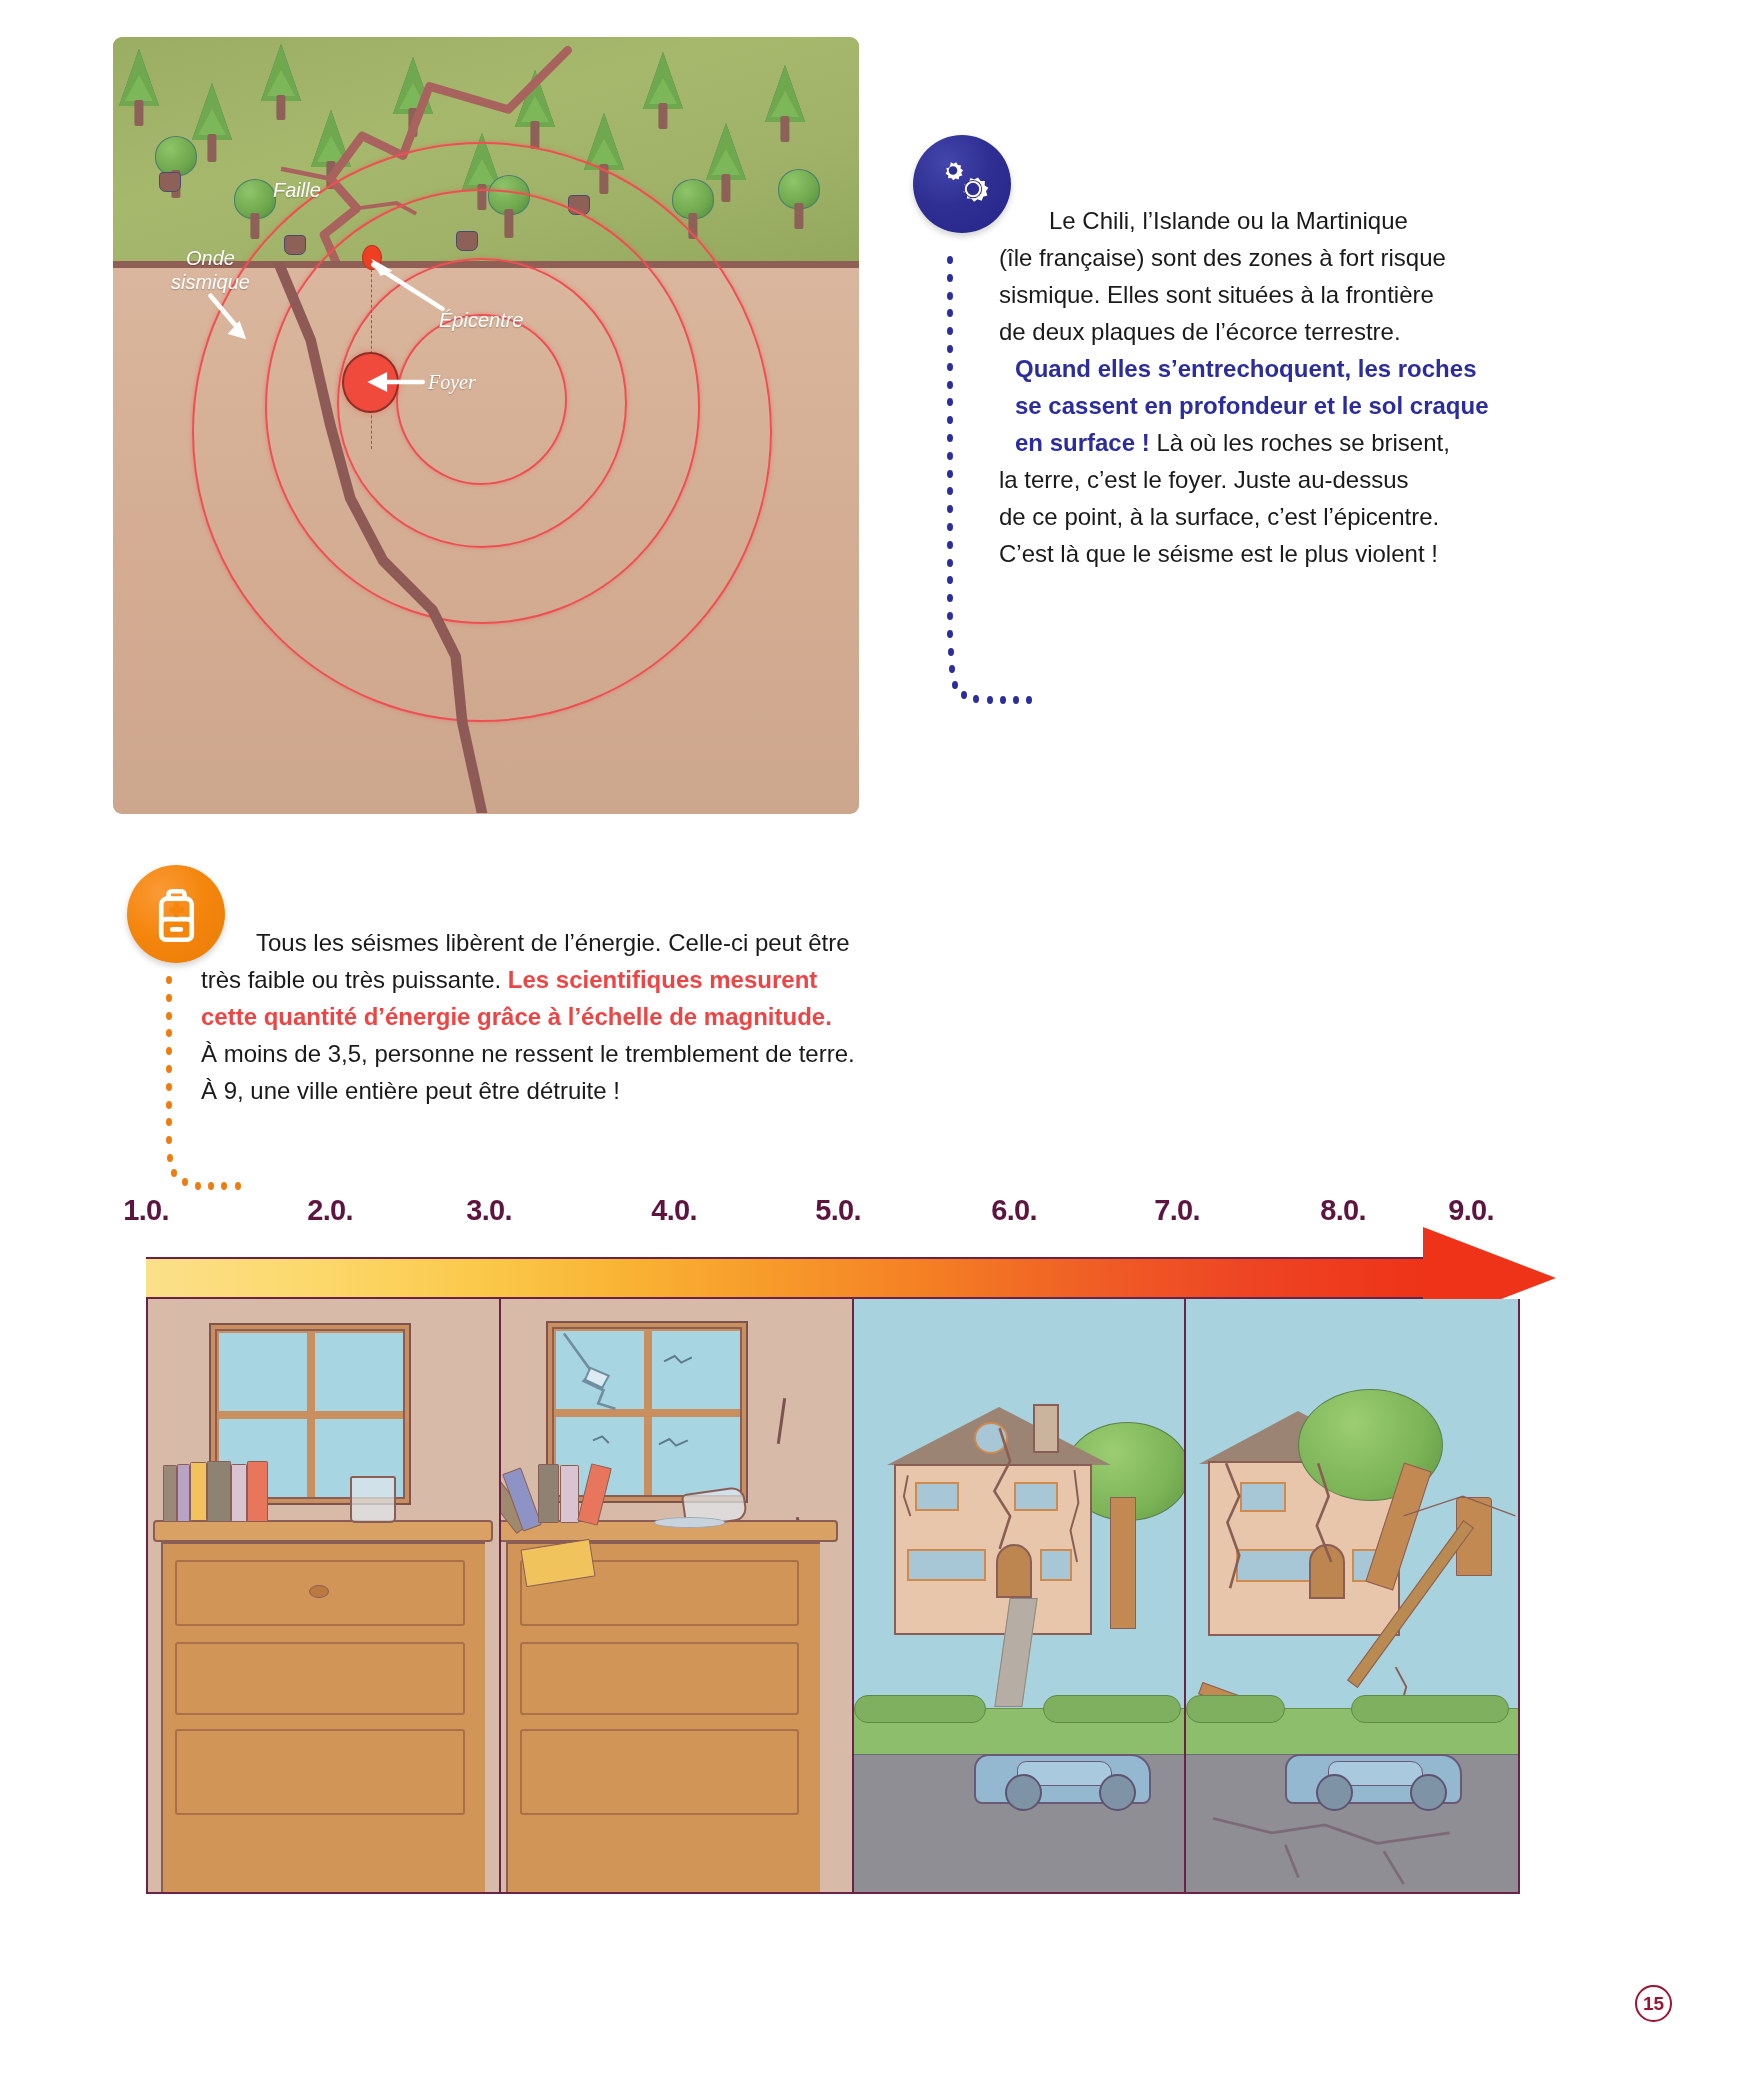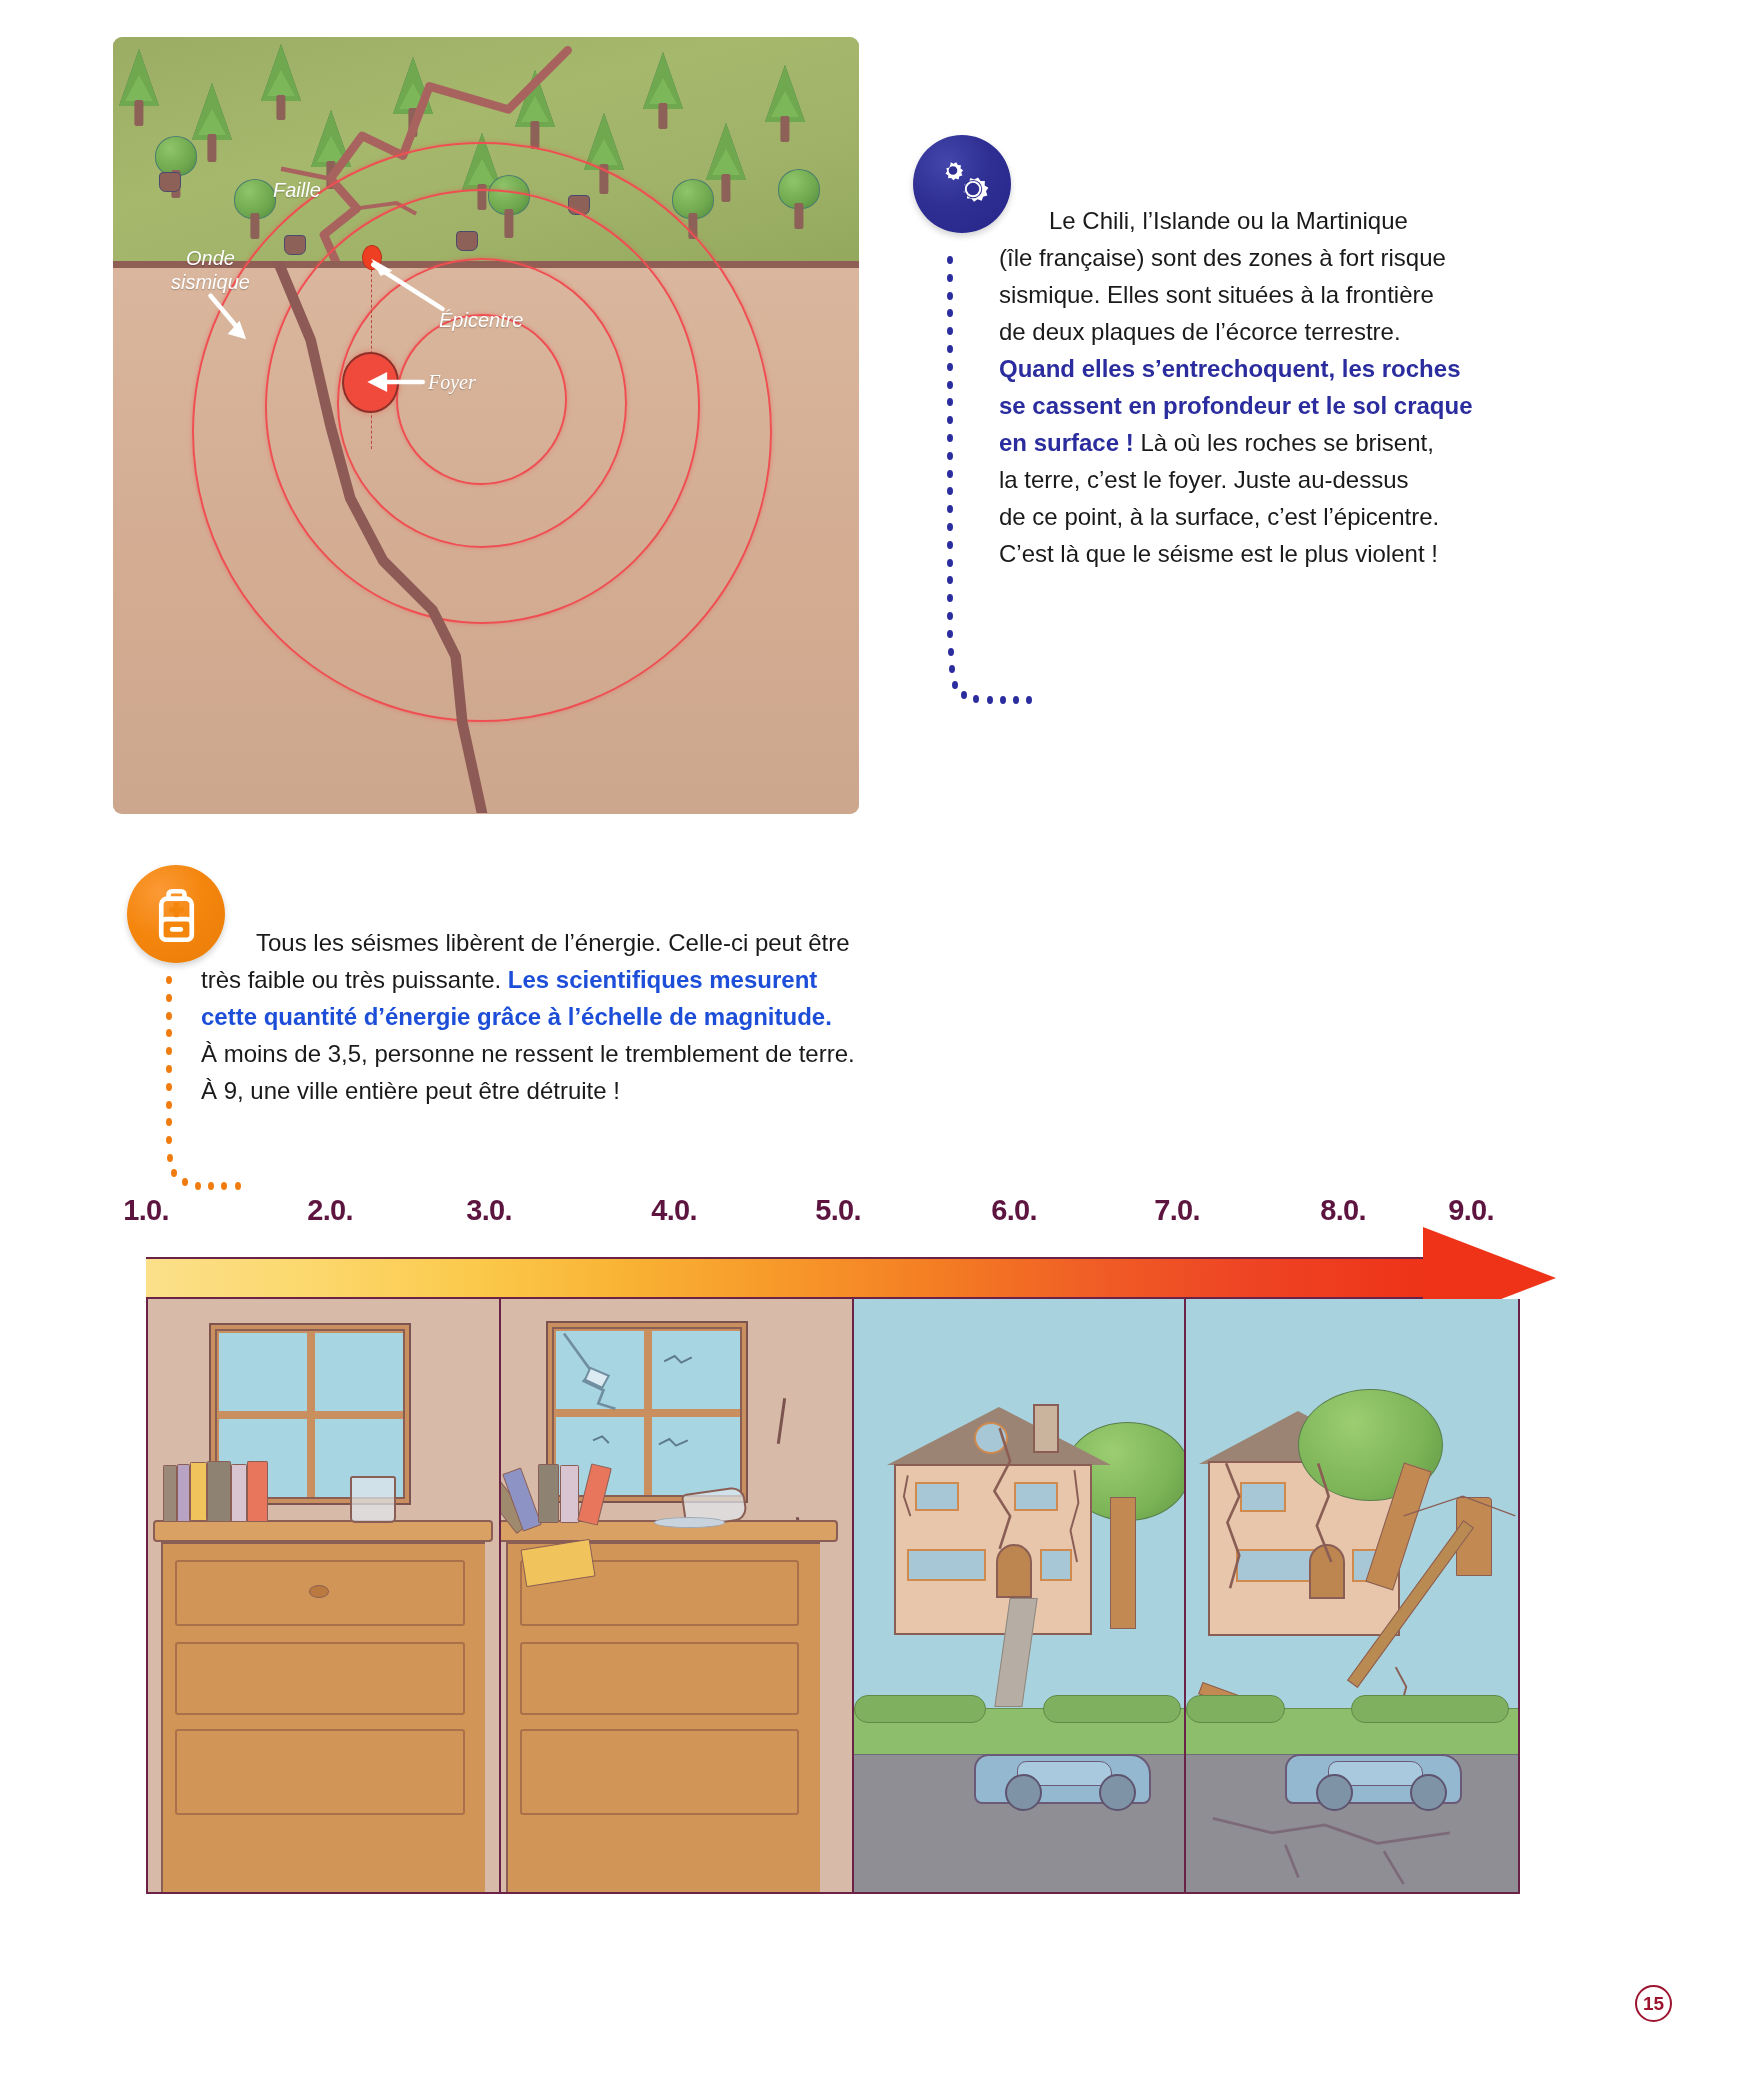--- a/index.html
+++ b/index.html
@@ -93,22 +93,22 @@
     box-shadow: 0 3.3px 6.6px rgba(0,0,0,.18); }
   .badge.orange { left: 127px; top: 865px; width: 98px; height: 98px;
     background: radial-gradient(circle at 34% 28%, #fb9a36 0%, #f4860e 45%, #ea7d08 100%);
     box-shadow: 0 3.3px 6.6px rgba(0,0,0,.18); }
 
   .para {
     position: absolute;
     font-size: 24px; line-height: 37px; color: #1a1a1a;
     font-family: "Liberation Sans", sans-serif;
   }
-  .para .blue { color: #2b2d9e; font-weight: bold; }
-  .para .orange { color: #1d4ed8; font-weight: bold; text-align: right; }
+  .para .blue { color: #2b2d9e; font-weight: bold; margin-left: 16px; }
+  .para .orange { color: #ef4444; font-weight: bold; text-align: right; }
   .p1 { left: 999px; top: 202px; width: 659px; }
   .p1 .ln1 { text-indent: 50px; }
   .p2 { left: 201px; top: 924px; width: 857px; }
   .p2 .ln1 { text-indent: 55px; }
 
   .dotline { position: absolute; }
   .dotline .dot { position: absolute; width: 6px; height: 8px; border-radius: 50%; }
   .dotline.blue .dot { background: #2b2d9e; }
   .dotline.orange .dot { background: #f07c10; }
 

